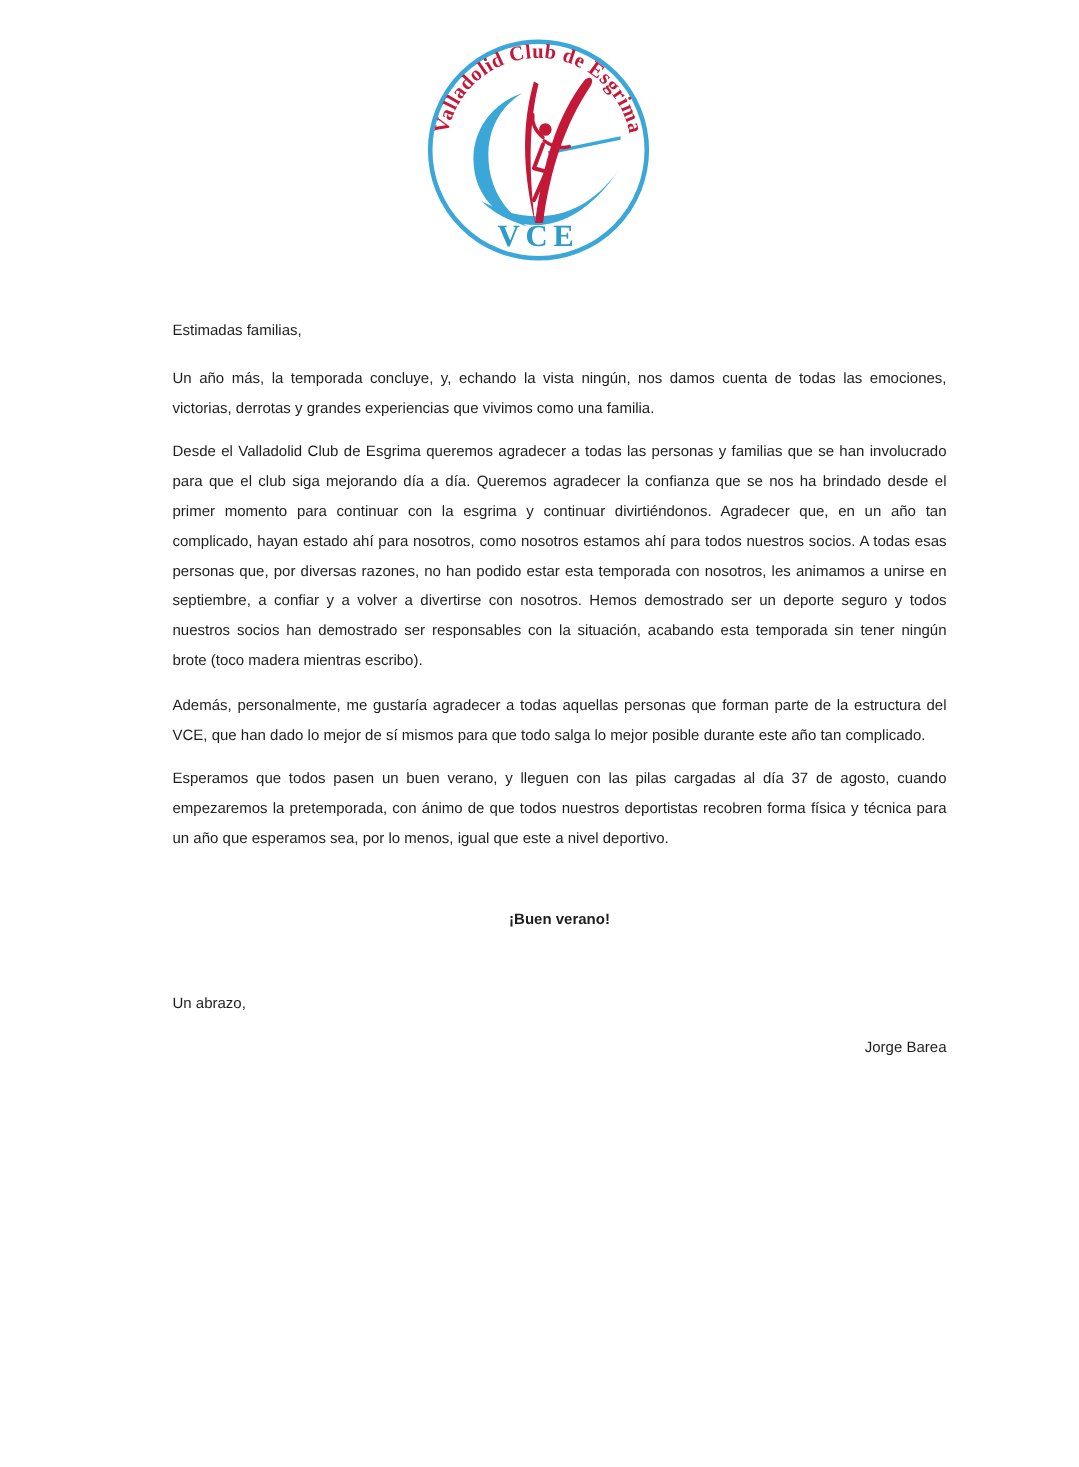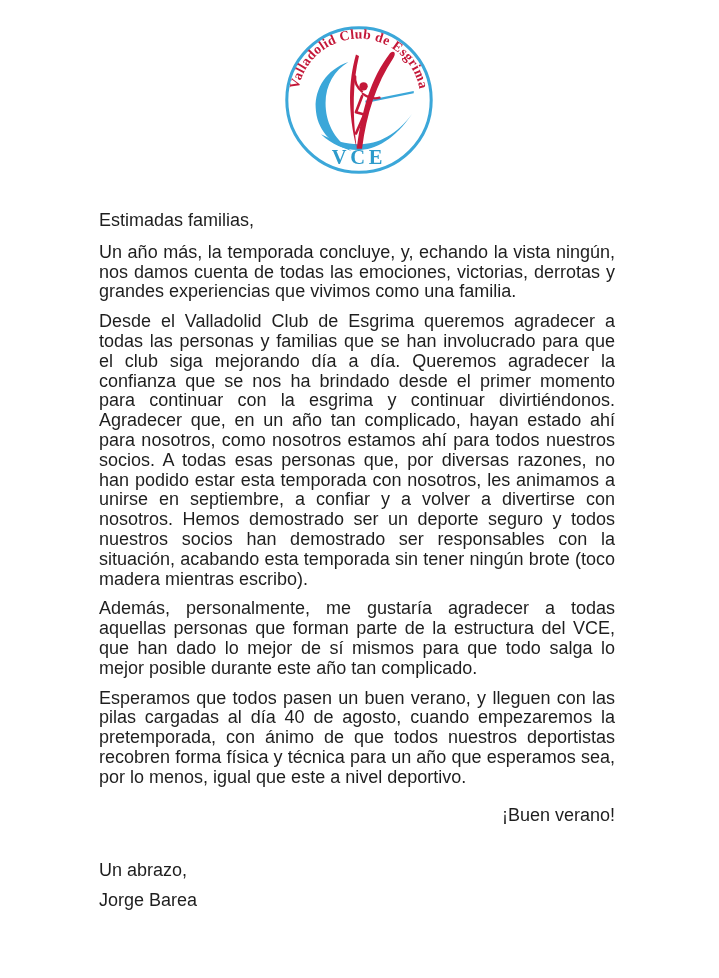--- a/index.html
+++ b/index.html
@@ -12,30 +12,30 @@
     overflow:hidden;
   }
   .logo {
     position:absolute;
     top:24px; left:283px;
     width:152px; height:152px;
   }
   .logo svg { width:100%; height:100%; display:block; }
   .content {
     position:absolute;
-    left:99px; top:211px;
+    left:115px; top:211px;
     width:516px;
-    font-size:18px;
+    font-size:10px;
     line-height:19.8px;
   }
   .content p { margin:0 0 10px 0; text-align:justify; }
   p.salutation { text-align:left; margin-bottom:12px; }
-  p.buen-verano { text-align:right; margin-top:18px; margin-bottom:0; }
+  p.buen-verano { text-align:center; margin-top:34px; margin-bottom:0;font-weight:bold; }
   p.signoff { text-align:left; margin-top:36px; margin-bottom:10px; }
-  p.sig-name { text-align:left; margin-bottom:10px; }
+  p.sig-name { text-align:right; margin-bottom:10px; }
   p.sig-title { text-align:left; margin-bottom:0; }
 </style>
 </head>
 <body>
 
 <div class="page">
 
   <div class="logo">
     <svg viewBox="0 0 200 200" xmlns="http://www.w3.org/2000/svg">
       <circle cx="100" cy="100" r="95" fill="#ffffff" stroke="#3BA7D9" stroke-width="4"></circle>
@@ -58,19 +58,19 @@
 
       <text x="100" y="184" text-anchor="middle" font-family="Liberation Serif, serif" font-size="27" font-weight="bold" fill="#2D9BCB" letter-spacing="5">VCE</text>
     </svg>
   </div>
 
   <div class="content">
     <p class="salutation">Estimadas familias,</p>
     <p class="para">Un año más, la temporada concluye, y, echando la vista ningún, nos damos cuenta de todas las emociones, victorias, derrotas y grandes experiencias que vivimos como una familia.</p>
     <p class="para">Desde el Valladolid Club de Esgrima queremos agradecer a todas las personas y familias que se han involucrado para que el club siga mejorando día a día. Queremos agradecer la confianza que se nos ha brindado desde el primer momento para continuar con la esgrima y continuar divirtiéndonos. Agradecer que, en un año tan complicado, hayan estado ahí para nosotros, como nosotros estamos ahí para todos nuestros socios. A todas esas personas que, por diversas razones, no han podido estar esta temporada con nosotros, les animamos a unirse en septiembre, a confiar y a volver a divertirse con nosotros. Hemos demostrado ser un deporte seguro y todos nuestros socios han demostrado ser responsables con la situación, acabando esta temporada sin tener ningún brote (toco madera mientras escribo).</p>
     <p class="para">Además, personalmente, me gustaría agradecer a todas aquellas personas que forman parte de la estructura del VCE, que han dado lo mejor de sí mismos para que todo salga lo mejor posible durante este año tan complicado.</p>
-    <p class="para">Esperamos que todos pasen un buen verano, y lleguen con las pilas cargadas al día 40 de agosto, cuando empezaremos la pretemporada, con ánimo de que todos nuestros deportistas recobren forma física y técnica para un año que esperamos sea, por lo menos, igual que este a nivel deportivo.</p>
+    <p class="para">Esperamos que todos pasen un buen verano, y lleguen con las pilas cargadas al día 37 de agosto, cuando empezaremos la pretemporada, con ánimo de que todos nuestros deportistas recobren forma física y técnica para un año que esperamos sea, por lo menos, igual que este a nivel deportivo.</p>
     <p class="buen-verano">¡Buen verano!</p>
     <p class="signoff">Un abrazo,</p>
     <p class="sig-name">Jorge Barea</p>
   </div>
 
 </div>
 
 </body></html>

